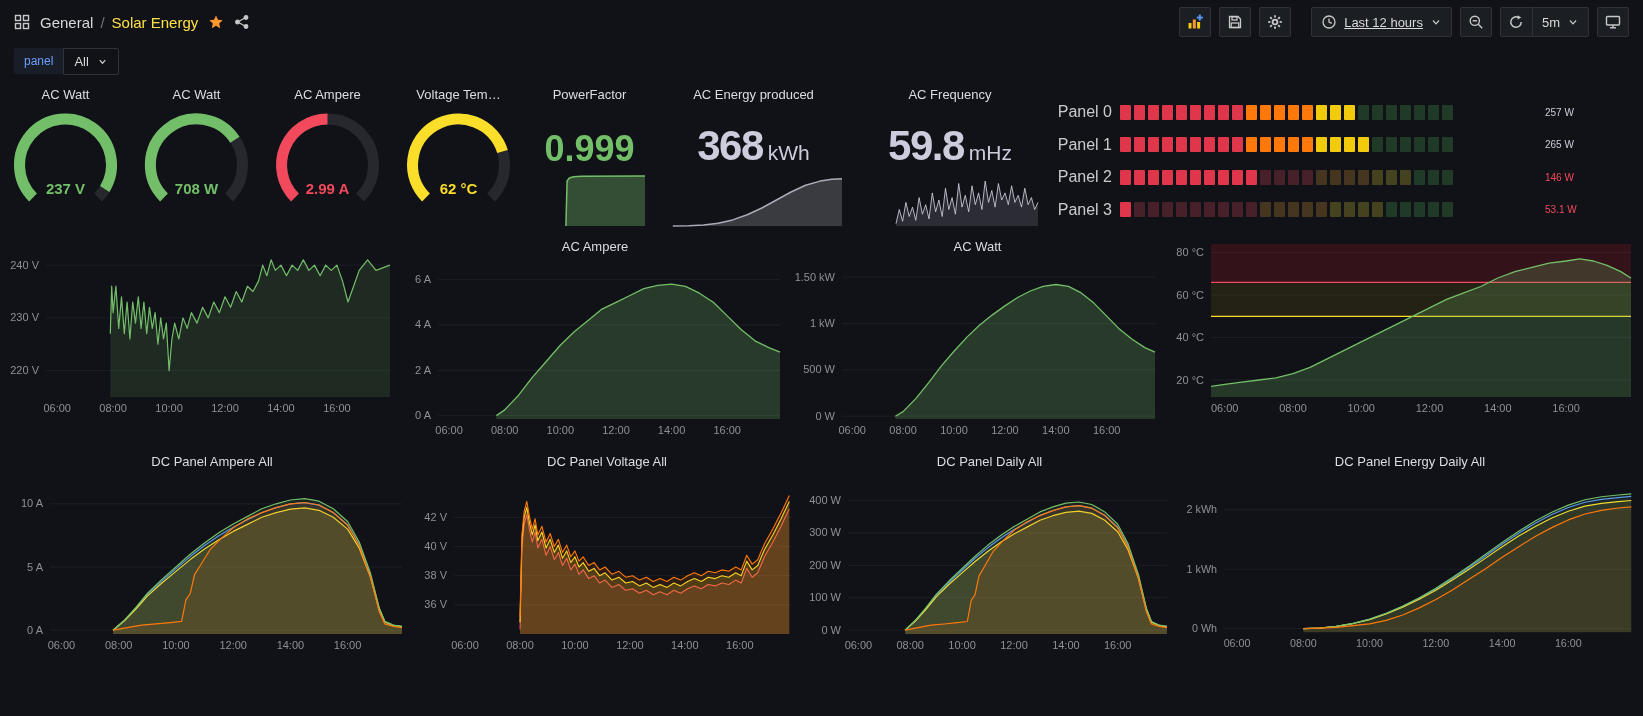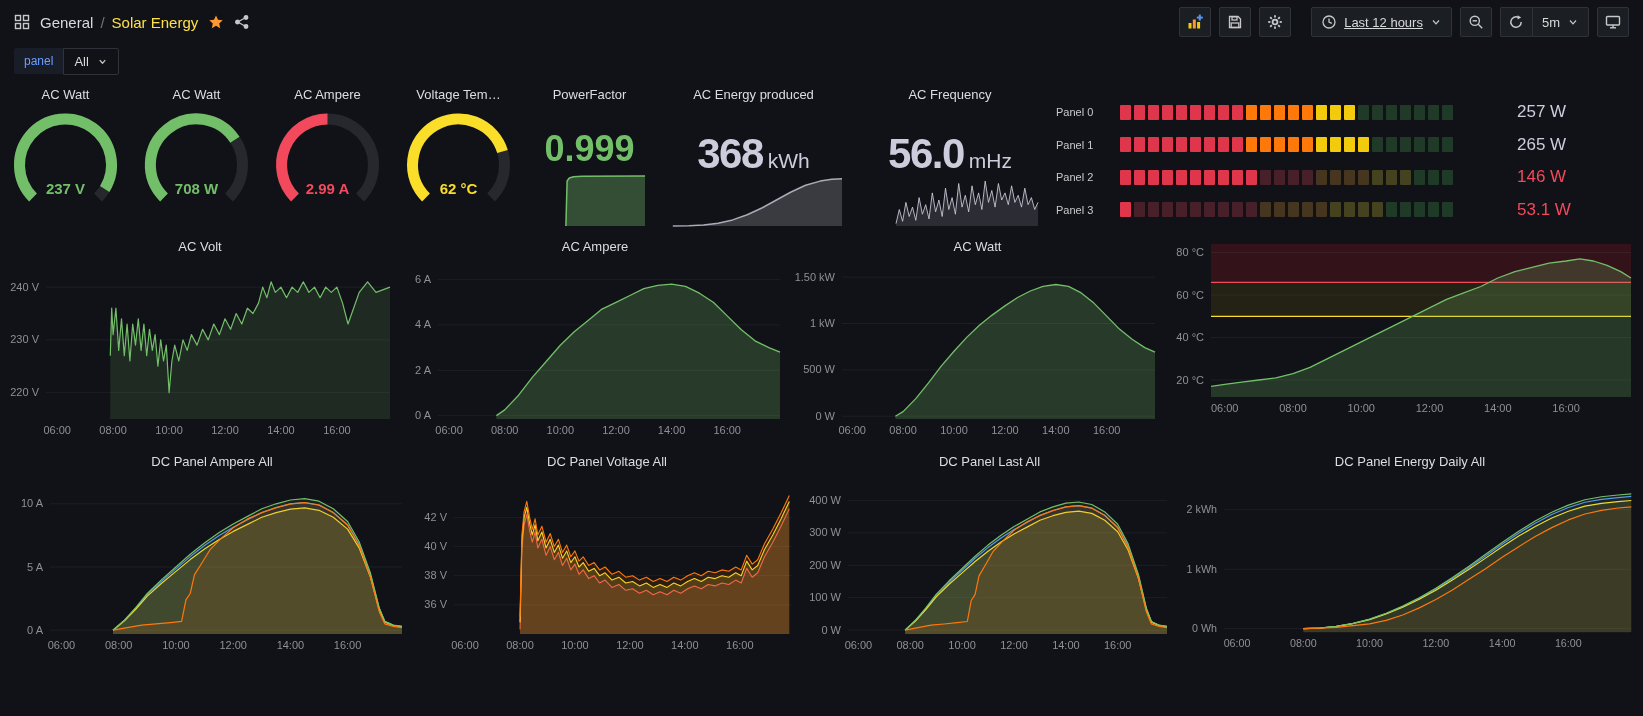--- a/index.html
+++ b/index.html
@@ -29,32 +29,32 @@
   .row1{top:78px;height:152px;grid-template-columns:131px 131px 131px 131px 131px 197px 196px 1fr;}
   .row2{top:230px;height:215px;grid-template-columns:400px 390px 375px 1fr;}
   .row3{top:445px;height:215px;grid-template-columns:400px 390px 375px 1fr;margin-left:12px;}
   .panel{position:relative;padding-top:6px;box-sizing:border-box;overflow:hidden;}
   .panel-title{text-align:center;font-size:13px;font-weight:500;color:#dcdde3;height:22px;line-height:22px;
     white-space:nowrap;overflow:hidden;cursor:pointer;}
   .chart{display:block;width:100%;height:calc(100% - 28px);}
   .gauge{display:block;width:100%;height:calc(100% - 28px);}
   .tick{font:11px "Liberation Sans",sans-serif;fill:#8e9096;}
   .gauge-value{font:700 15px "Liberation Sans",sans-serif;}
-  .stat-value{margin-top:24px;text-align:center;position:relative;z-index:2;color:#ccccdc;white-space:nowrap;}
+  .stat-value{margin-top:16px;text-align:center;position:relative;z-index:2;color:#ccccdc;white-space:nowrap;}
   .stat-num{font-size:42px;font-weight:700;letter-spacing:-1.5px;}
   .stat-unit{font-size:21px;font-weight:500;margin-left:5px;}
   .pf-panel .stat-value{margin-top:22px;}
   .pf-panel .stat-num{font-size:36px;letter-spacing:0;}
   .spark{position:absolute;left:0;right:0;bottom:2px;height:60px;width:100%;z-index:1;}
   .bargauge{padding:12px 8px 4px 8px;display:flex;flex-direction:column;justify-content:space-between;height:100%;box-sizing:border-box;}
   .bg-row{display:flex;align-items:center;height:34px;}
-  .bg-label{width:56px;font-size:11px;color:#c9cacc;}
+  .bg-label{width:56px;font-size:16px;color:#c9cacc;text-align:right;}
   .bg-cells{display:flex;gap:3px;margin-left:8px;}
   .bg-cell{width:11px;height:15px;border-radius:1px;}
-  .bg-value{margin-left:64px;font-size:17px;white-space:nowrap;}
+  .bg-value{margin-left:92px;font-size:10px;white-space:nowrap;}
 </style>
 </head>
 <body>
 
 <div class="topbar">
   <div class="tb-left">
     <svg class="icon16" viewBox="0 0 16 16">
       <g fill="none" stroke="#c7c8c9" stroke-width="1.4">
         <rect x="1.5" y="1.5" width="5" height="5"></rect>
           <rect x="9.5" y="1.5" width="5" height="5"></rect>
@@ -222,21 +222,21 @@
       <span class="stat-num" style="color: rgb(204, 204, 220);">368</span><span class="stat-unit" style="color: rgb(204, 204, 220);">kWh</span>
     </div>
     <svg class="spark" viewBox="0 0 197 60">
         <path d="M17.8,58.0L33.9,57.8L48.5,57.1L63.0,55.2L77.6,51.9L92.2,46.7L106.8,40.0L121.4,32.0L136.0,24.0L150.5,17.3L165.1,13.1L176.8,11.2L187.0,10.7L187.0,58.0L17.8,58.0Z" fill="rgba(204,204,220,0.22)" stroke="none"></path>
         <path d="M17.8,58.0L33.9,57.8L48.5,57.1L63.0,55.2L77.6,51.9L92.2,46.7L106.8,40.0L121.4,32.0L136.0,24.0L150.5,17.3L165.1,13.1L176.8,11.2L187.0,10.7" fill="none" stroke="rgba(204,204,220,0.8)" stroke-width="1.5" stroke-linejoin="round"></path>
       </svg>
   </div>
   <div class="panel">
     <div class="panel-title">AC Frequency</div>
     <div class="stat-value">
-      <span class="stat-num" style="color: rgb(204, 204, 220);">56.0</span><span class="stat-unit" style="color: rgb(204, 204, 220);">mHz</span>
+      <span class="stat-num" style="color: rgb(204, 204, 220);">59.8</span><span class="stat-unit" style="color: rgb(204, 204, 220);">mHz</span>
     </div>
     <svg class="spark" viewBox="0 0 196 60">
         <path d="M44.0,55.6L47.3,41.5L50.6,53.3L53.9,34.4L57.2,48.5L60.5,39.1L63.8,52.3L67.1,29.6L70.4,46.2L73.7,36.7L77.0,50.9L80.3,24.9L83.6,43.8L86.9,32.0L90.2,48.5L93.5,20.2L96.8,41.5L100.1,29.6L103.4,46.2L106.7,15.5L110.0,39.1L113.3,27.3L116.7,43.8L120.0,17.8L123.3,36.7L126.6,24.9L129.9,41.5L133.2,13.1L136.5,34.4L139.8,22.5L143.1,39.1L146.4,15.5L149.7,32.0L153.0,24.9L156.3,36.7L159.6,17.8L162.9,34.4L166.2,27.3L169.5,39.1L172.8,20.2L176.1,36.7L179.4,29.6L182.7,41.5L186.0,34.4L186.0,58.0L44.0,58.0Z" fill="rgba(204,204,220,0.15)" stroke="none"></path>
         <path d="M44.0,55.6L47.3,41.5L50.6,53.3L53.9,34.4L57.2,48.5L60.5,39.1L63.8,52.3L67.1,29.6L70.4,46.2L73.7,36.7L77.0,50.9L80.3,24.9L83.6,43.8L86.9,32.0L90.2,48.5L93.5,20.2L96.8,41.5L100.1,29.6L103.4,46.2L106.7,15.5L110.0,39.1L113.3,27.3L116.7,43.8L120.0,17.8L123.3,36.7L126.6,24.9L129.9,41.5L133.2,13.1L136.5,34.4L139.8,22.5L143.1,39.1L146.4,15.5L149.7,32.0L153.0,24.9L156.3,36.7L159.6,17.8L162.9,34.4L166.2,27.3L169.5,39.1L172.8,20.2L176.1,36.7L179.4,29.6L182.7,41.5L186.0,34.4" fill="none" stroke="rgba(204,204,220,0.85)" stroke-width="1" stroke-linejoin="round"></path>
       </svg>
   </div>
   <div class="panel">
     <div class="bargauge">
       <div class="bg-row">
         <span class="bg-label">Panel 0</span>
@@ -357,21 +357,20 @@
             <span class="bg-cell" style="background: rgb(31, 59, 40);"></span>
           </div>
         <span class="bg-value" style="color: rgb(242, 73, 92);">53.1 W</span>
       </div>
     </div>
   </div>
 </div>
 
 <div class="row row2">
   <div class="panel">
-    <div class="panel-title">AC Volt</div>
     <svg class="chart" viewBox="0 0 400 181">
         <line x1="46" x2="390" y1="134.6" y2="134.6" stroke="rgba(204,204,220,0.07)"></line>
         <text class="tick" x="39" y="138.1" text-anchor="end">220 V</text>
         <line x1="46" x2="390" y1="81.9" y2="81.9" stroke="rgba(204,204,220,0.07)"></line>
         <text class="tick" x="39" y="85.4" text-anchor="end">230 V</text>
         <line x1="46" x2="390" y1="29.1" y2="29.1" stroke="rgba(204,204,220,0.07)"></line>
         <text class="tick" x="39" y="32.6" text-anchor="end">240 V</text>
         <text class="tick" x="57.2" y="176" text-anchor="middle">06:00</text>
         <text class="tick" x="113.1" y="176" text-anchor="middle">08:00</text>
         <text class="tick" x="169.1" y="176" text-anchor="middle">10:00</text>
@@ -495,21 +494,21 @@
         <text class="tick" x="327.8" y="176" text-anchor="middle">16:00</text>
         <path d="M108.0,156.6L109.9,75.0L112.1,51.7L114.8,41.5L117.6,57.5L120.3,69.2L123.1,59.0L125.8,75.0L129.9,66.3L134.1,82.3L138.2,73.6L142.3,86.7L146.4,79.4L150.5,92.5L154.7,85.2L158.8,96.9L162.9,91.1L167.0,101.3L171.2,96.9L176.7,105.6L182.1,102.7L187.6,110.0L193.1,107.1L200.0,114.4L206.9,111.5L213.7,117.3L220.6,115.8L227.5,120.2L234.4,117.3L241.2,121.7L248.1,118.7L255.0,121.7L261.8,117.3L268.7,120.2L275.6,115.8L282.4,112.9L289.3,115.8L296.2,111.5L303.1,112.9L309.9,110.0L316.8,111.5L323.7,107.1L329.2,110.0L334.7,95.4L340.2,104.2L345.7,99.8L352.5,83.8L360.8,69.2L369.0,53.2L377.3,35.7L377.3,161.0L108.0,161.0Z" fill="rgba(242,73,92,0.12)" stroke="none"></path>
         <path d="M108.0,156.6L109.9,75.0L112.1,51.7L114.8,41.5L117.6,57.5L120.3,69.2L123.1,59.0L125.8,75.0L129.9,66.3L134.1,82.3L138.2,73.6L142.3,86.7L146.4,79.4L150.5,92.5L154.7,85.2L158.8,96.9L162.9,91.1L167.0,101.3L171.2,96.9L176.7,105.6L182.1,102.7L187.6,110.0L193.1,107.1L200.0,114.4L206.9,111.5L213.7,117.3L220.6,115.8L227.5,120.2L234.4,117.3L241.2,121.7L248.1,118.7L255.0,121.7L261.8,117.3L268.7,120.2L275.6,115.8L282.4,112.9L289.3,115.8L296.2,111.5L303.1,112.9L309.9,110.0L316.8,111.5L323.7,107.1L329.2,110.0L334.7,95.4L340.2,104.2L345.7,99.8L352.5,83.8L360.8,69.2L369.0,53.2L377.3,35.7" fill="none" stroke="#F2495C" stroke-width="1.1" stroke-linejoin="round"></path>
         <path d="M108.0,149.3L109.9,67.7L112.1,44.4L114.8,34.2L117.6,50.3L120.3,61.9L123.1,51.7L125.8,67.7L129.9,59.0L134.1,75.0L138.2,66.3L142.3,79.4L146.4,72.1L150.5,85.2L154.7,77.9L158.8,89.6L162.9,83.8L167.0,94.0L171.2,89.6L176.7,98.3L182.1,95.4L187.6,102.7L193.1,99.8L200.0,107.1L206.9,104.2L213.7,110.0L220.6,108.5L227.5,112.9L234.4,110.0L241.2,114.4L248.1,111.5L255.0,114.4L261.8,110.0L268.7,112.9L275.6,108.5L282.4,105.6L289.3,108.5L296.2,104.2L303.1,105.6L309.9,102.7L316.8,104.2L323.7,99.8L329.2,102.7L334.7,88.1L340.2,96.9L345.7,92.5L352.5,76.5L360.8,61.9L369.0,45.9L377.3,28.4L377.3,161.0L108.0,161.0Z" fill="rgba(250,222,42,0.18)" stroke="none"></path>
         <path d="M108.0,149.3L109.9,67.7L112.1,44.4L114.8,34.2L117.6,50.3L120.3,61.9L123.1,51.7L125.8,67.7L129.9,59.0L134.1,75.0L138.2,66.3L142.3,79.4L146.4,72.1L150.5,85.2L154.7,77.9L158.8,89.6L162.9,83.8L167.0,94.0L171.2,89.6L176.7,98.3L182.1,95.4L187.6,102.7L193.1,99.8L200.0,107.1L206.9,104.2L213.7,110.0L220.6,108.5L227.5,112.9L234.4,110.0L241.2,114.4L248.1,111.5L255.0,114.4L261.8,110.0L268.7,112.9L275.6,108.5L282.4,105.6L289.3,108.5L296.2,104.2L303.1,105.6L309.9,102.7L316.8,104.2L323.7,99.8L329.2,102.7L334.7,88.1L340.2,96.9L345.7,92.5L352.5,76.5L360.8,61.9L369.0,45.9L377.3,28.4" fill="none" stroke="#FADE2A" stroke-width="1.1" stroke-linejoin="round"></path>
         <path d="M108.0,143.5L109.9,61.9L112.1,38.6L114.8,28.4L117.6,44.4L120.3,56.1L123.1,45.9L125.8,61.9L129.9,53.2L134.1,69.2L138.2,60.5L142.3,73.6L146.4,66.3L150.5,79.4L154.7,72.1L158.8,83.8L162.9,77.9L167.0,88.1L171.2,83.8L176.7,92.5L182.1,89.6L187.6,96.9L193.1,94.0L200.0,101.3L206.9,98.3L213.7,104.2L220.6,102.7L227.5,107.1L234.4,104.2L241.2,108.5L248.1,105.6L255.0,108.5L261.8,104.2L268.7,107.1L275.6,102.7L282.4,99.8L289.3,102.7L296.2,98.3L303.1,99.8L309.9,96.9L316.8,98.3L323.7,94.0L329.2,96.9L334.7,82.3L340.2,91.1L345.7,86.7L352.5,70.7L360.8,56.1L369.0,40.1L377.3,22.6L377.3,161.0L108.0,161.0Z" fill="rgba(255,120,10,0.12)" stroke="none"></path>
         <path d="M108.0,143.5L109.9,61.9L112.1,38.6L114.8,28.4L117.6,44.4L120.3,56.1L123.1,45.9L125.8,61.9L129.9,53.2L134.1,69.2L138.2,60.5L142.3,73.6L146.4,66.3L150.5,79.4L154.7,72.1L158.8,83.8L162.9,77.9L167.0,88.1L171.2,83.8L176.7,92.5L182.1,89.6L187.6,96.9L193.1,94.0L200.0,101.3L206.9,98.3L213.7,104.2L220.6,102.7L227.5,107.1L234.4,104.2L241.2,108.5L248.1,105.6L255.0,108.5L261.8,104.2L268.7,107.1L275.6,102.7L282.4,99.8L289.3,102.7L296.2,98.3L303.1,99.8L309.9,96.9L316.8,98.3L323.7,94.0L329.2,96.9L334.7,82.3L340.2,91.1L345.7,86.7L352.5,70.7L360.8,56.1L369.0,40.1L377.3,22.6" fill="none" stroke="#FF780A" stroke-width="1.1" stroke-linejoin="round"></path>
       </svg>
   </div>
   <div class="panel">
-    <div class="panel-title">DC Panel Last All</div>
+    <div class="panel-title">DC Panel Daily All</div>
     <svg class="chart" viewBox="0 0 375 181">
         <line x1="46" x2="365" y1="157.1" y2="157.1" stroke="rgba(204,204,220,0.07)"></line>
         <text class="tick" x="39" y="160.6" text-anchor="end">0 W</text>
         <line x1="46" x2="365" y1="124.7" y2="124.7" stroke="rgba(204,204,220,0.07)"></line>
         <text class="tick" x="39" y="128.2" text-anchor="end">100 W</text>
         <line x1="46" x2="365" y1="92.3" y2="92.3" stroke="rgba(204,204,220,0.07)"></line>
         <text class="tick" x="39" y="95.8" text-anchor="end">200 W</text>
         <line x1="46" x2="365" y1="59.9" y2="59.9" stroke="rgba(204,204,220,0.07)"></line>
         <text class="tick" x="39" y="63.4" text-anchor="end">300 W</text>
         <line x1="46" x2="365" y1="27.4" y2="27.4" stroke="rgba(204,204,220,0.07)"></line>

